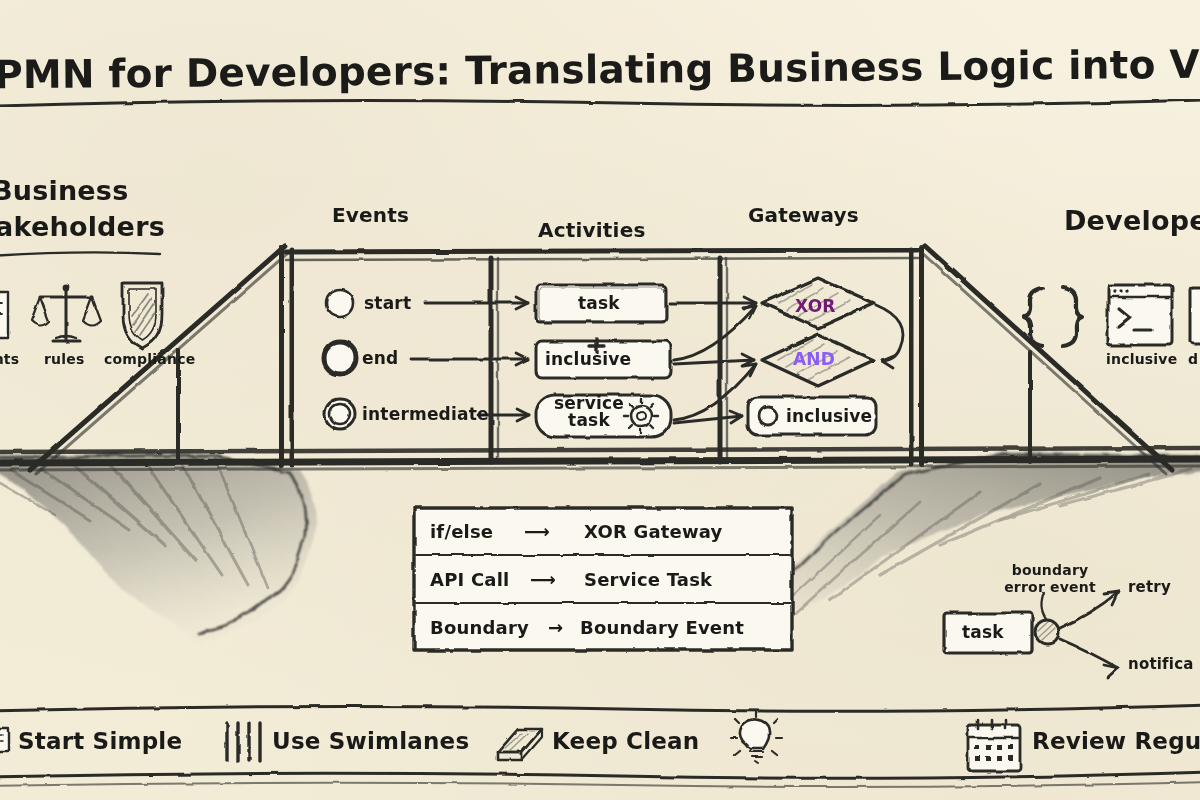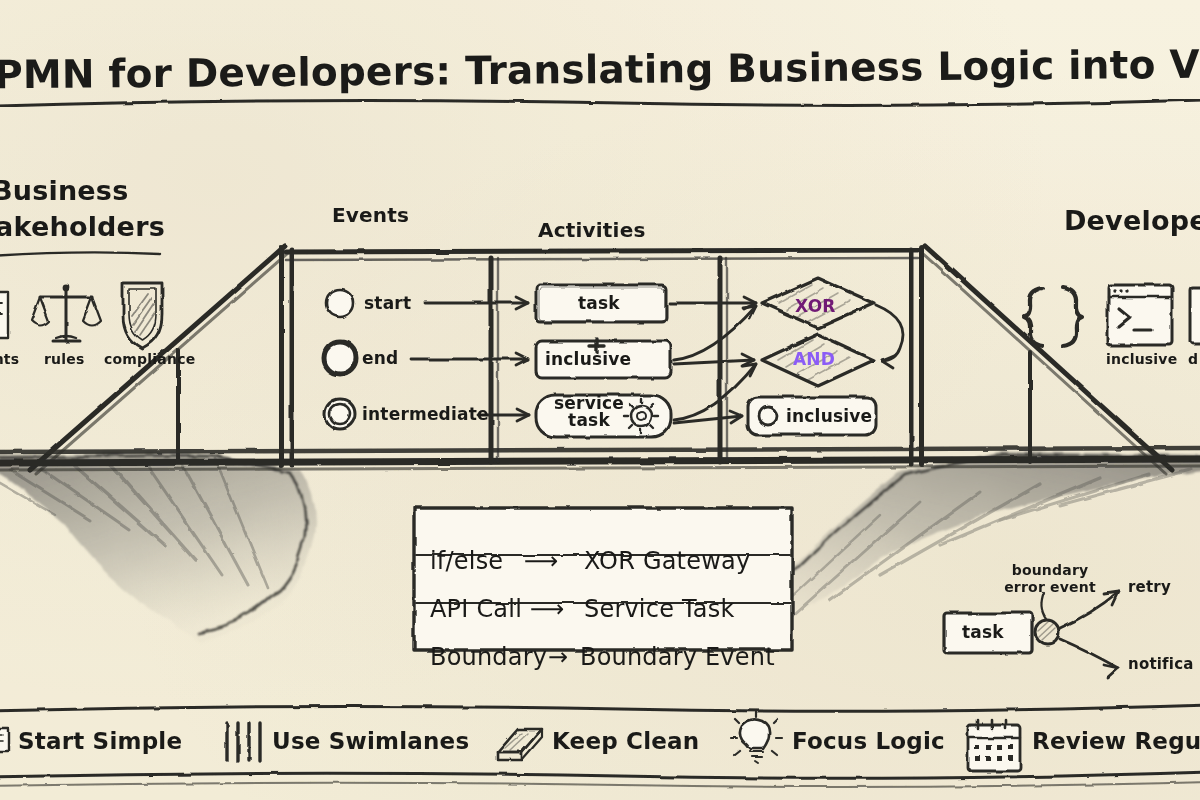--- a/index.html
+++ b/index.html
@@ -30,21 +30,21 @@
   .title{
     font-size:39px;font-weight:700;color:#1b1b19;
     font-family:"DejaVu Sans", sans-serif;
     transform:rotate(-0.5deg);
   }
   .colhead{font-size:20px;font-weight:700;}
   .sidehead{font-size:27px;font-weight:700;line-height:1.12;}
   .iconlabel{font-size:14px;font-weight:700;}
   .nodelabel{font-size:17px;font-weight:700;}
   .smalllabel{font-size:15px;font-weight:700;}
-  .legendtxt{font-size:24px;font-weight:400;margin-top:26px;}
+  .legendtxt{font-size:18px;font-weight:700;}
   .tiptxt{font-size:23px;font-weight:700;}
   .annot{font-size:14px;font-weight:700;line-height:1.15;text-align:center;}
   .pencil{fill:none;stroke:#2b2b28;stroke-linecap:round;stroke-linejoin:round;}
   .pencil-soft{fill:none;stroke:#4a4945;stroke-linecap:round;opacity:.75;}
   .boxfill{fill:#fbf8ef;}
 </style>
 </head>
 <body>
 
 <div id="stage">
@@ -209,20 +209,21 @@
 
     <g filter="url(#rough2)">
       <rect x="1190" y="288" width="40" height="56" rx="3" class="pencil boxfill" stroke="#2b2b28" stroke-width="3"></rect>
     </g>
   </svg>
   <div class="txt iconlabel hand" style="left:1106px;top:351px;">inclusive</div>
   <div class="txt iconlabel hand" style="left:1188px;top:351px;">d</div>
 
   <div class="txt colhead hand" style="left:332px;top:203px;">Events</div>
   <div class="txt colhead hand" style="left:538px;top:218px;">Activities</div>
+  <div class="txt colhead hand" style="left:748px;top:203px;">Gateways</div>
 
   <svg class="layer" viewBox="0 0 1200 800">
 
     <g filter="url(#rough2)">
       <circle cx="340" cy="303" r="14" class="pencil boxfill" stroke="#2b2b28" stroke-width="2.6"></circle>
     </g>
     <g filter="url(#rough2)">
       <circle cx="340" cy="358" r="16" class="pencil boxfill" stroke="#1c1c1a" stroke-width="5"></circle>
     </g>
     <g filter="url(#rough2)">
@@ -409,16 +410,15 @@
           <rect x="986" y="756" width="5" height="5"></rect>
         <rect x="997" y="756" width="5" height="5"></rect>
           <rect x="1008" y="756" width="5" height="5"></rect>
       </g>
     </g>
   </svg>
 
   <div class="txt tiptxt hand" style="left:272px;top:728px;">Use Swimlanes</div>
   <div class="txt tiptxt hand" style="left:18px;top:728px;">Start Simple</div>
   <div class="txt tiptxt hand" style="left:552px;top:728px;">Keep Clean</div>
-  <div class="txt tiptxt hand" style="left:792px;top:728px;">Focus Logic</div>
   <div class="txt tiptxt hand" style="left:1032px;top:728px;">Review Regula</div>
 
 </div>
 
 </body></html>

